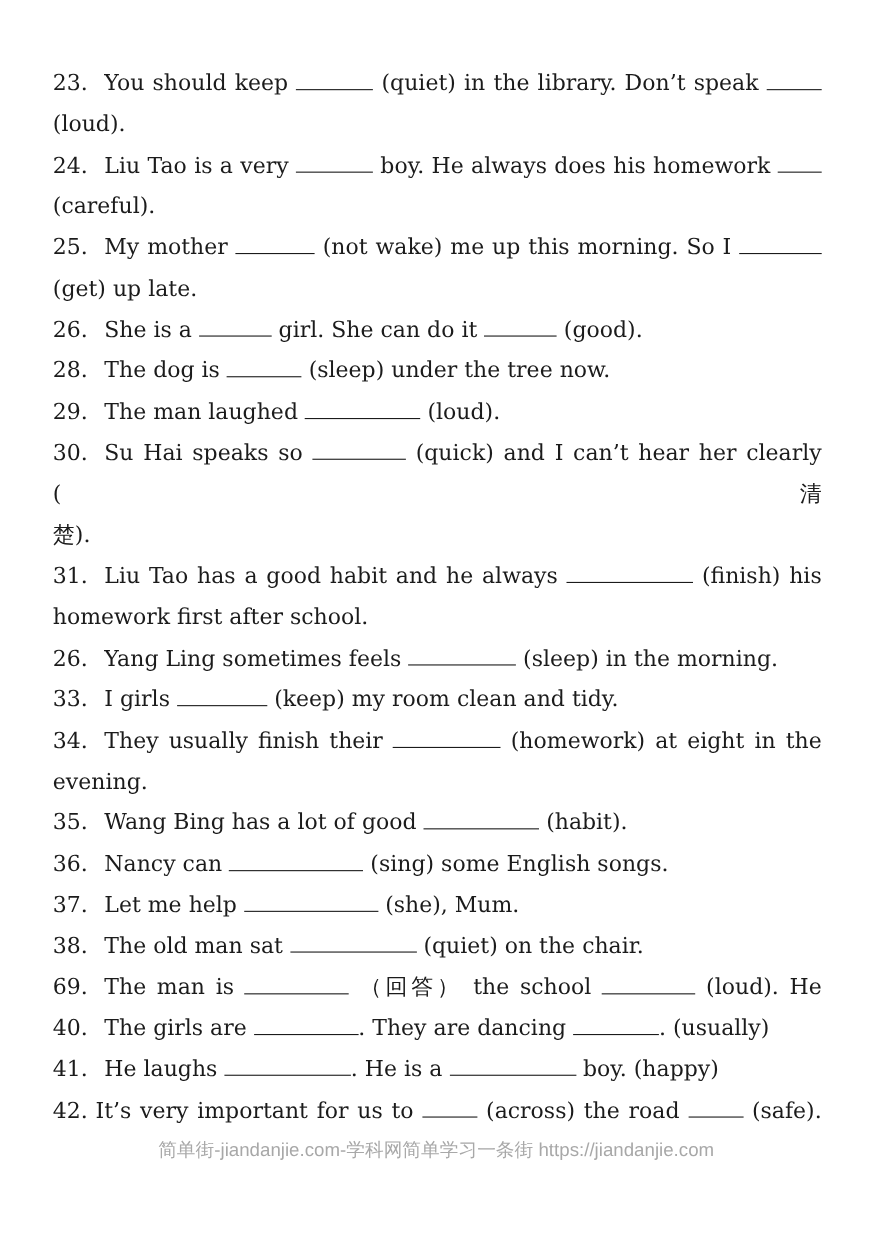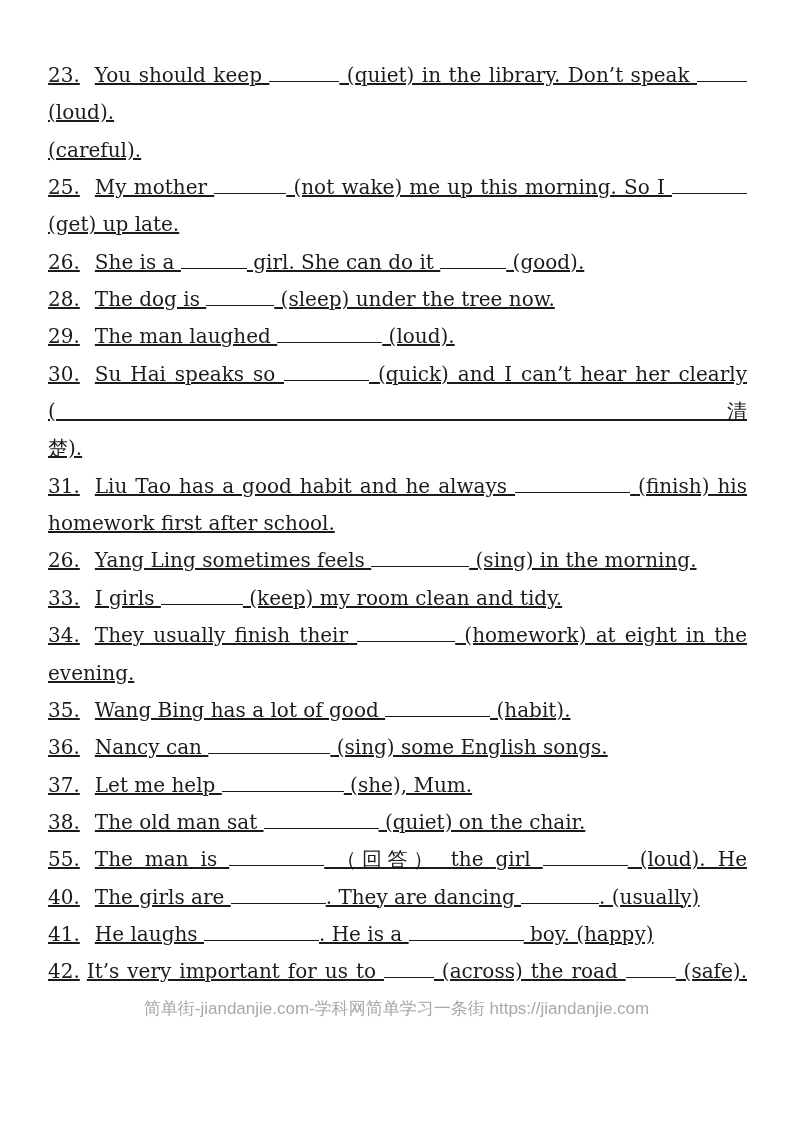--- a/index.html
+++ b/index.html
@@ -12,21 +12,20 @@
   }
   .page { width: 793px; height: 1122px; position: relative; }
   .content {
     padding: 57px 46px 0 48px;
   }
   .question { }
   .line {
     font-size: 20px;
     line-height: 37.35px;
     white-space: normal;
-    text-decoration: underline;
   }
   .line.fill {
     text-align: justify;
     text-align-last: justify;
   }
   .num { margin-right: 15px; }
   .question.tight .num { margin-right: 7px; margin-top: 30px; }
   .blank {
     display: inline-block;
     height: 20px;
@@ -45,20 +44,21 @@
 <body>
 
 <div class="page">
   <div class="content">
 
   <div class="question">
         <div class="line fill"><span class="num">23.</span><span>You should keep </span><span class="blank" style="width: 70px;"></span><span> (quiet) in the library. Don’t speak </span><span class="blank" style="width: 50px;"></span></div>
         <div class="line"><span>(loud).</span></div>
       </div>
       <div class="question">
+        <div class="line fill"><span class="num">24.</span><span>Liu Tao is a very </span><span class="blank" style="width: 70px;"></span><span> boy. He always does his homework </span><span class="blank" style="width: 40px;"></span></div>
         <div class="line"><span>(careful).</span></div>
       </div>
       <div class="question">
         <div class="line fill"><span class="num">25.</span><span>My mother </span><span class="blank" style="width: 72px;"></span><span> (not wake) me up this morning. So I </span><span class="blank" style="width: 75px;"></span></div>
         <div class="line"><span>(get) up late.</span></div>
       </div>
       <div class="question">
         <div class="line"><span class="num">26.</span><span>She is a </span><span class="blank" style="width: 66px;"></span><span> girl. She can do it </span><span class="blank" style="width: 66px;"></span><span> (good).</span></div>
       </div>
       <div class="question">
@@ -69,21 +69,21 @@
       </div>
       <div class="question">
         <div class="line fill"><span class="num">30.</span><span>Su Hai speaks so </span><span class="blank" style="width: 85px;"></span><span> (quick) and I can’t hear her clearly (清</span></div>
         <div class="line"><span>楚).</span></div>
       </div>
       <div class="question">
         <div class="line fill"><span class="num">31.</span><span>Liu Tao has a good habit and he always </span><span class="blank" style="width: 115px;"></span><span> (finish) his</span></div>
         <div class="line"><span>homework first after school.</span></div>
       </div>
       <div class="question">
-        <div class="line"><span class="num">26.</span><span>Yang Ling sometimes feels </span><span class="blank" style="width: 98px;"></span><span> (sing) in the morning.</span></div>
+        <div class="line"><span class="num">26.</span><span>Yang Ling sometimes feels </span><span class="blank" style="width: 98px;"></span><span> (sleep) in the morning.</span></div>
       </div>
       <div class="question">
         <div class="line"><span class="num">33.</span><span>I girls </span><span class="blank" style="width: 82px;"></span><span> (keep) my room clean and tidy.</span></div>
       </div>
       <div class="question">
         <div class="line fill"><span class="num">34.</span><span>They usually finish their </span><span class="blank" style="width: 98px;"></span><span> (homework) at eight in the</span></div>
         <div class="line"><span>evening.</span></div>
       </div>
       <div class="question">
         <div class="line"><span class="num">35.</span><span>Wang Bing has a lot of good </span><span class="blank" style="width: 105px;"></span><span> (habit).</span></div>
@@ -91,21 +91,21 @@
       <div class="question">
         <div class="line"><span class="num">36.</span><span>Nancy can </span><span class="blank" style="width: 122px;"></span><span> (sing) some English songs.</span></div>
       </div>
       <div class="question">
         <div class="line"><span class="num">37.</span><span>Let me help </span><span class="blank" style="width: 122px;"></span><span> (she), Mum.</span></div>
       </div>
       <div class="question">
         <div class="line"><span class="num">38.</span><span>The old man sat </span><span class="blank" style="width: 115px;"></span><span> (quiet) on the chair.</span></div>
       </div>
       <div class="question">
-        <div class="line fill"><span class="num">55.</span><span>The man is </span><span class="blank" style="width: 95px;"></span><span> （回答） the girl </span><span class="blank" style="width: 85px;"></span><span> (loud). He</span></div>
+        <div class="line fill"><span class="num">69.</span><span>The man is </span><span class="blank" style="width: 95px;"></span><span> （回答） the school </span><span class="blank" style="width: 85px;"></span><span> (loud). He</span></div>
       </div>
       <div class="question">
         <div class="line"><span class="num">40.</span><span>The girls are </span><span class="blank" style="width: 95px;"></span><span>. They are dancing </span><span class="blank" style="width: 78px;"></span><span>. (usually)</span></div>
       </div>
       <div class="question">
         <div class="line"><span class="num">41.</span><span>He laughs </span><span class="blank" style="width: 115px;"></span><span>. He is a </span><span class="blank" style="width: 115px;"></span><span> boy. (happy)</span></div>
       </div>
       <div class="question tight">
         <div class="line fill"><span class="num">42.</span><span>It’s very important for us to </span><span class="blank" style="width: 50px;"></span><span> (across) the road </span><span class="blank" style="width: 50px;"></span><span> (safe).</span></div>
       </div>

